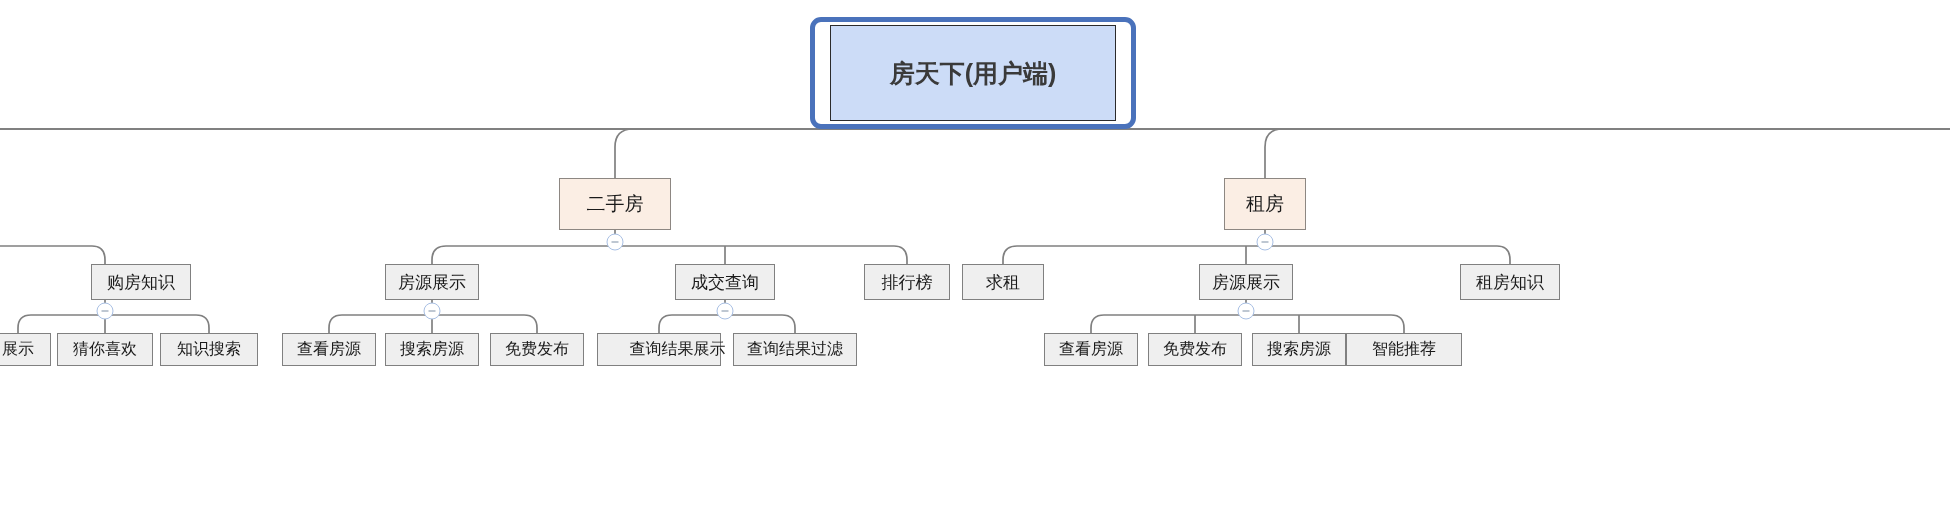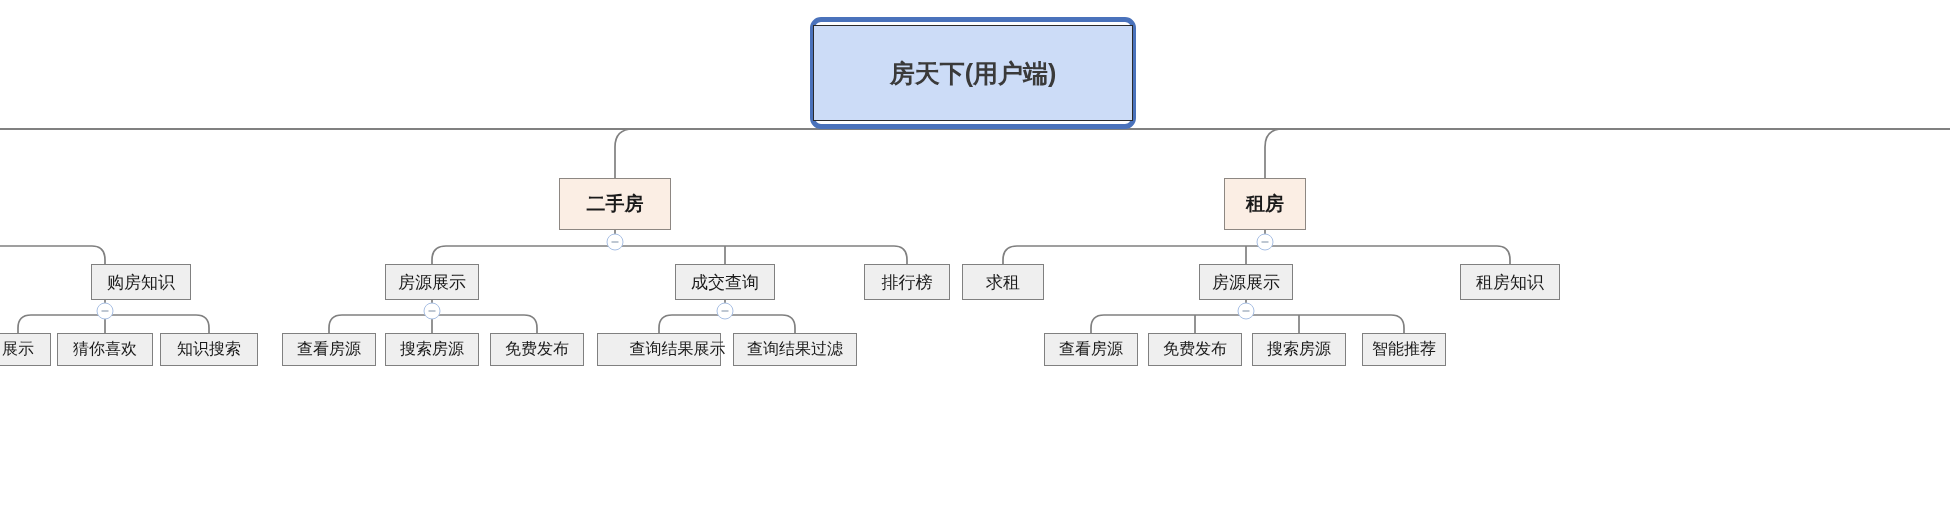--- a/index.html
+++ b/index.html
@@ -52,21 +52,20 @@
     background: #ffffff;
     box-sizing: border-box;
     transform: translateX(-50%);
   }
   
   .node-l2 {
     background: #fbeee4;
     border: 1.4px solid #8d8782;
     font-size: 19px;
     height: 52px;
-    font-weight: bold;
   }
   
   .node-l3 {
     background: #efefef;
     border: 1.5px solid #808080;
     font-size: 17px;
     height: 36px;
   }
   
   .node-l4 {
@@ -131,21 +130,21 @@
       <path d="M659 333 L659 328 Q659 315 672 315 L782 315 Q795 315 795 328 L795 333"></path>
 
       <path d="M1246 300 L1246 315"></path>
       <path d="M1091 333 L1091 328 Q1091 315 1104 315 L1391 315 Q1404 315 1404 328 L1404 333"></path>
       <path d="M1195 315 L1195 333"></path>
       <path d="M1299 315 L1299 333"></path>
     </g>
   </svg>
 
   <div class="root-ring" style="left:973px; top:17px; width:326px; height:112px;"></div>
-  <div class="node node-root" style="left:973px; top:25px; width:320px;">房天下(用户端)</div>
+  <div class="node node-root" style="left:973px; top:25px; width:286px;">房天下(用户端)</div>
 
   <div class="node node-l2" style="left:615px; top:178px; width:112px;">二手房</div>
   <div class="toggle" style="left:615px; top:242px;">
     <span class="bar"></span>
   </div>
 
   <div class="node node-l2" style="left:1265px; top:178px; width:82px;">租房</div>
   <div class="toggle" style="left:1265px; top:242px;">
     <span class="bar"></span>
   </div>
@@ -183,15 +182,15 @@
   <div class="node node-l4" style="left:329px; top:333px; width:94px;">查看房源</div>
   <div class="node node-l4" style="left:432px; top:333px; width:94px;">搜索房源</div>
   <div class="node node-l4" style="left:537px; top:333px; width:94px;">免费发布</div>
 
   <div class="node node-l4" style="left:659px; top:333px; width:124px;padding-left:37px;">查询结果展示</div>
   <div class="node node-l4" style="left:795px; top:333px; width:124px;">查询结果过滤</div>
 
   <div class="node node-l4" style="left:1091px; top:333px; width:94px;">查看房源</div>
   <div class="node node-l4" style="left:1195px; top:333px; width:94px;">免费发布</div>
   <div class="node node-l4" style="left:1299px; top:333px; width:94px;">搜索房源</div>
-  <div class="node node-l4" style="left:1404px; top:333px; width:84px;">智能推荐</div>
+  <div class="node node-l4" style="left:1404px; top:333px; width:116px;">智能推荐</div>
 
 </div>
 
 </body></html>

